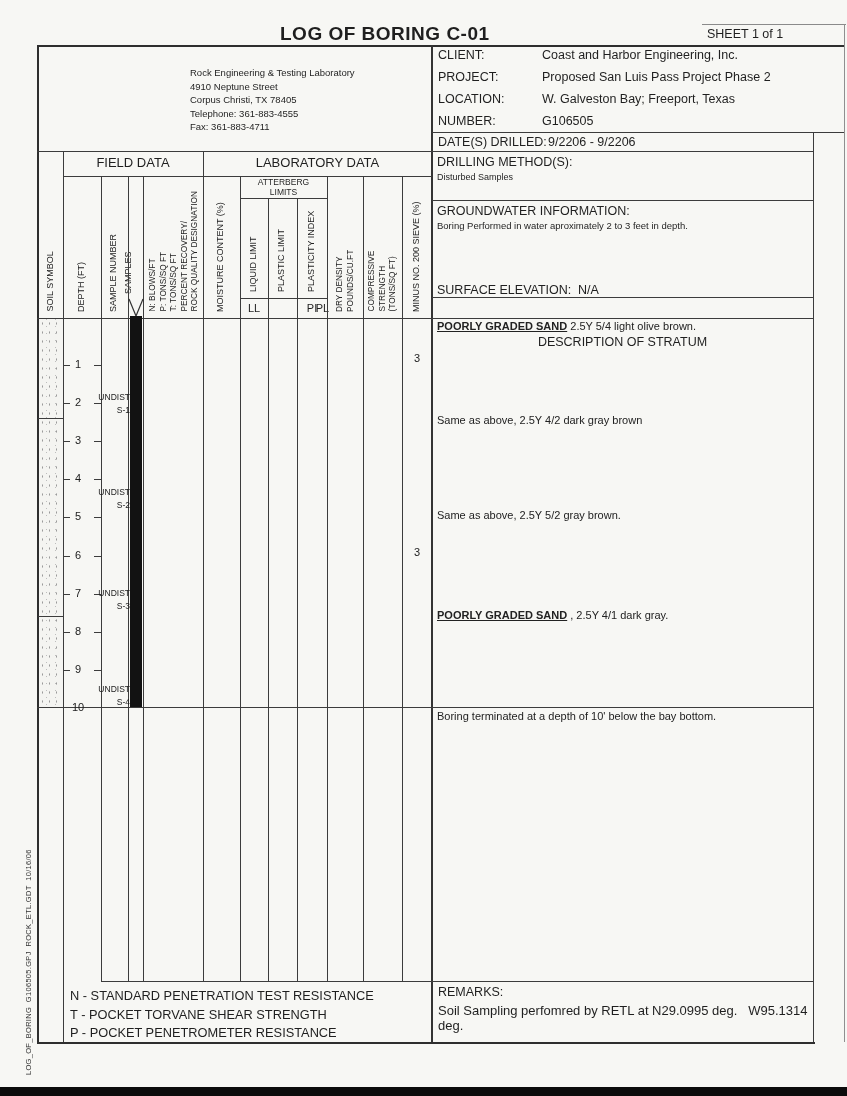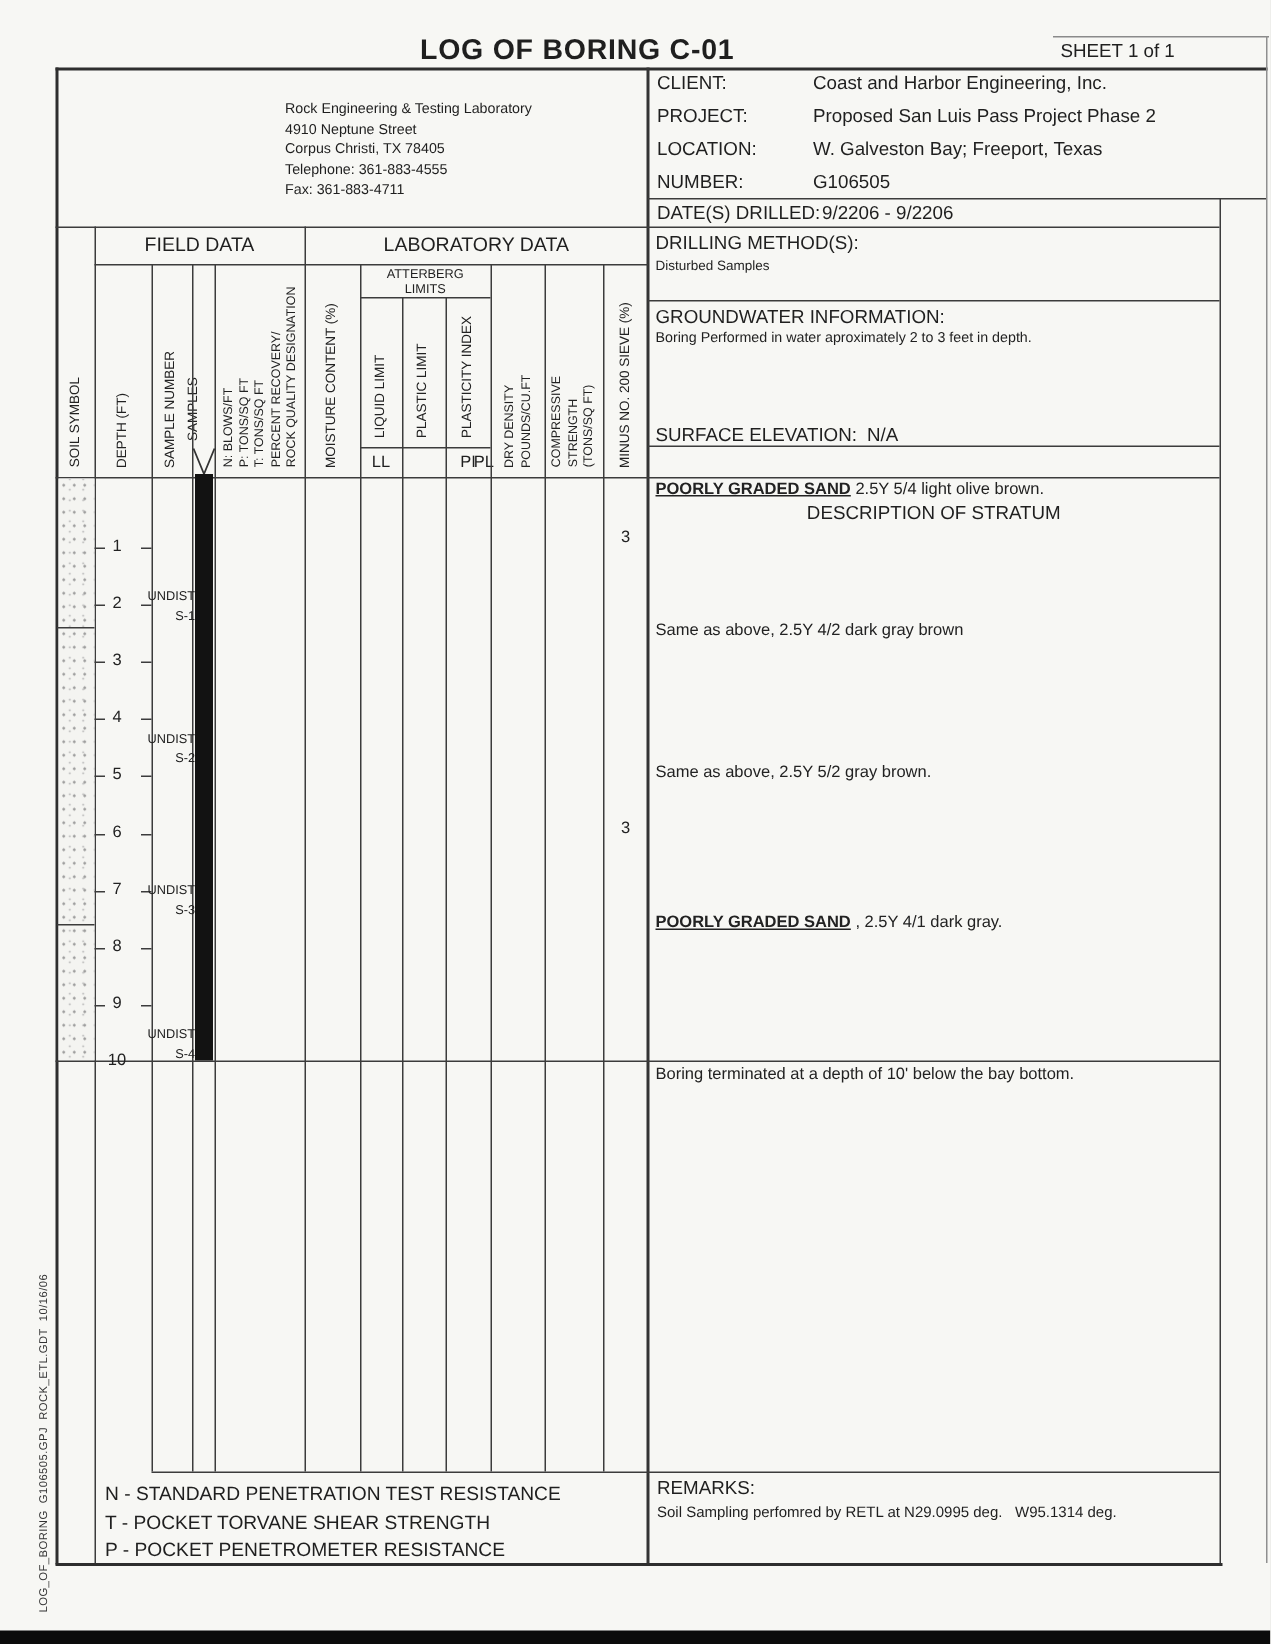--- a/index.html
+++ b/index.html
@@ -201,18 +201,18 @@
     <span>Boring terminated at a depth of 10' below the bay bottom.</span>
   </div>
 
   <i class="h" style="left:101px;top:981px;width:712px;"></i>
   <div class="abs" style="left:70px;top:987px;font-size:12.8px;line-height:18.5px;">
     <div>N - STANDARD PENETRATION TEST RESISTANCE</div>
     <div>T - POCKET TORVANE SHEAR STRENGTH</div>
     <div>P - POCKET PENETROMETER RESISTANCE</div>
   </div>
   <div class="abs" style="left:438px;top:985px;font-size:12.5px;">REMARKS:</div>
-  <div class="abs pre" style="left:438px;top:1003px;font-size:10px;width:370px;">Soil Sampling perfomred by RETL at N29.0995 deg.   W95.1314 deg.</div>
+  <div class="abs pre" style="left:438px;top:1003px;font-size:13px;width:370px;">Soil Sampling perfomred by RETL at N29.0995 deg.   W95.1314 deg.</div>
 
   <div class="abs pre" style="left:-140px;top:899px;width:340px;height:12px;transform:rotate(-90deg);font-size:7.5px;color:#333;letter-spacing:.3px;">LOG_OF_BORING  G106505.GPJ  ROCK_ETL.GDT  10/16/06</div>
 
   <div class="abs" style="left:0;top:1087px;width:847px;height:9px;background:#0b0b0b;"></div>
 </div>
 
 </body></html>

